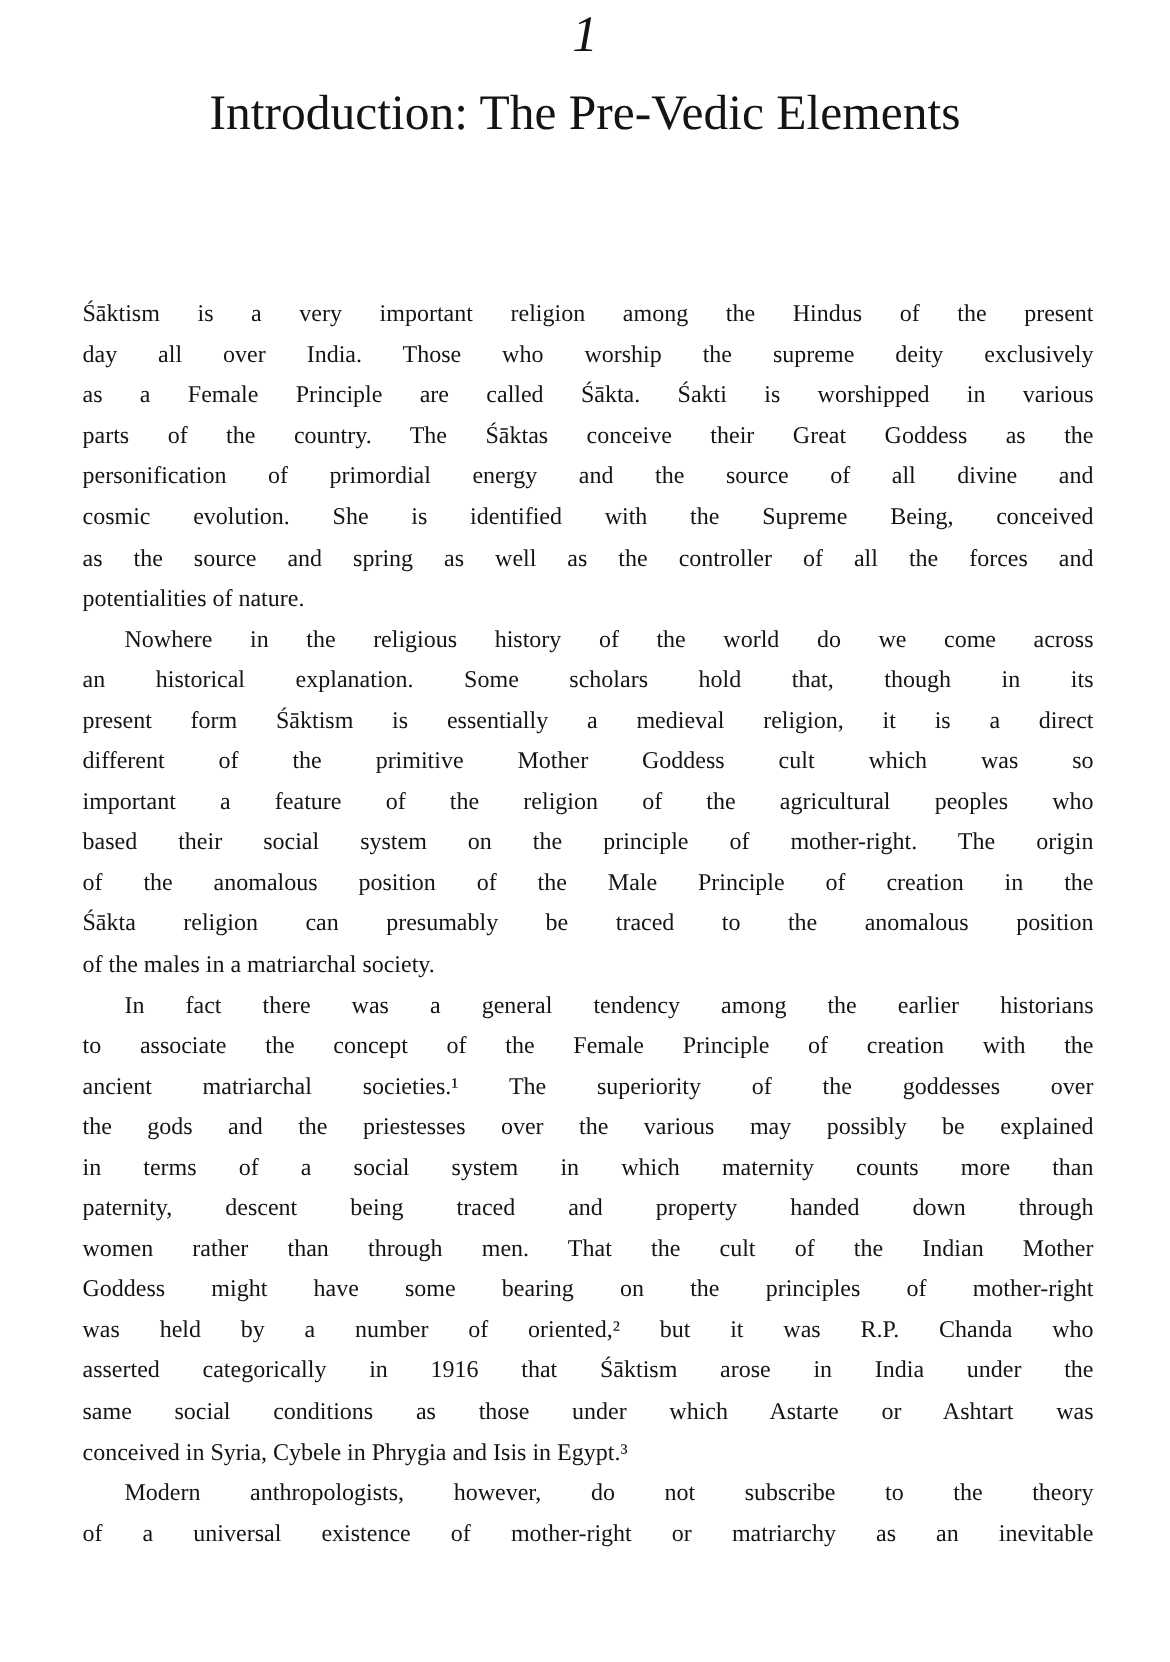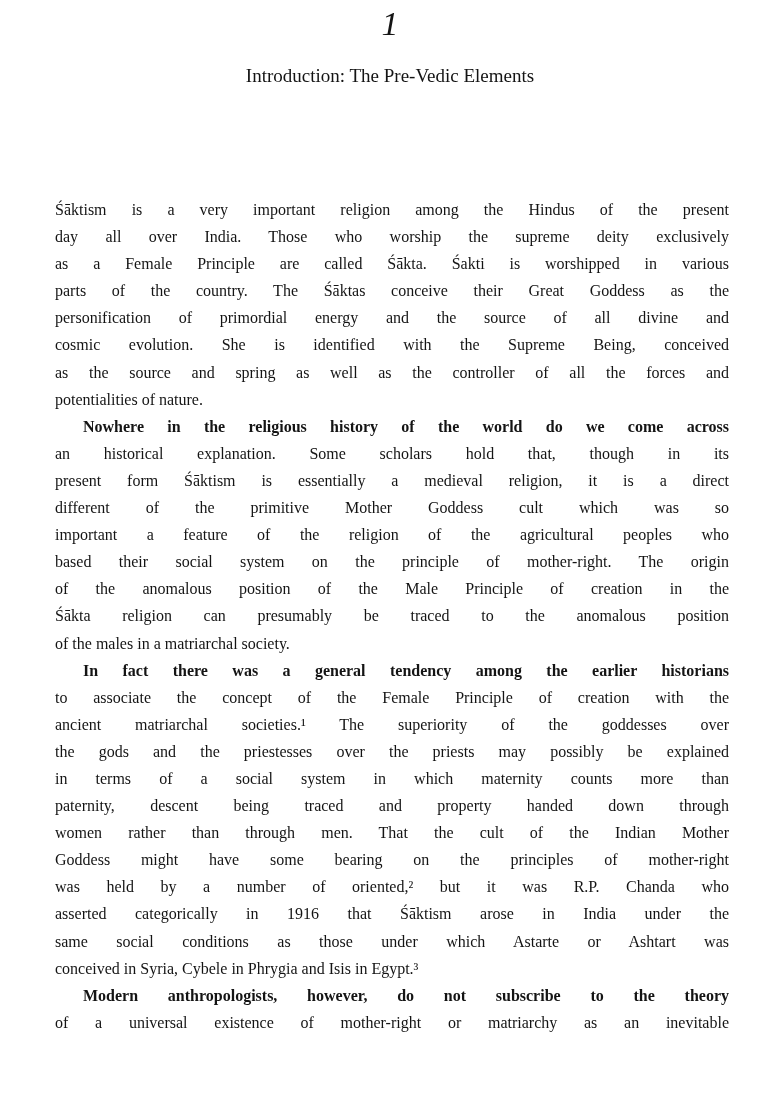--- a/index.html
+++ b/index.html
@@ -24,21 +24,21 @@
       font-style: italic;
       font-size: 34px;
       line-height: 40px;
     }
     .chapter-title {
       position: absolute;
       top: 60px;
       left: 0;
       width: 780px;
       text-align: center;
-      font-size: 19px;
+      font-size: 33px;
       line-height: 32px;
     }
     .body-text {
       position: absolute;
       top: 196px;
       left: 55px;
       width: 674px;
     }
     .line {
       display: block;
@@ -47,21 +47,20 @@
       font-size: 16px;
       white-space: nowrap;
       text-align: justify;
       text-align-last: justify;
     }
     .line.last {
       text-align-last: left;
     }
     .line.indent {
       padding-left: 28px;
-      font-weight: bold;
     }
   </style>
 </head>
 <body>
 
 <div class="chapter-number">1</div>
 <div class="chapter-title">Introduction: The Pre-Vedic Elements</div>
 
 <div class="body-text">
 
@@ -85,21 +84,21 @@
     <span class="line">based their social system on the principle of mother-right. The origin</span>
     <span class="line">of the anomalous position of the Male Principle of creation in the</span>
     <span class="line">Śākta religion can presumably be traced to the anomalous position</span>
     <span class="line last">of the males in a matriarchal society.</span>
   </div>
 
   <div>
     <span class="line indent">In fact there was a general tendency among the earlier historians</span>
     <span class="line">to associate the concept of the Female Principle of creation with the</span>
     <span class="line">ancient matriarchal societies.¹ The superiority of the goddesses over</span>
-    <span class="line">the gods and the priestesses over the priests may possibly be explained</span>
+    <span class="line">the gods and the priestesses over the various may possibly be explained</span>
     <span class="line">in terms of a social system in which maternity counts more than</span>
     <span class="line">paternity, descent being traced and property handed down through</span>
     <span class="line">women rather than through men. That the cult of the Indian Mother</span>
     <span class="line">Goddess might have some bearing on the principles of mother-right</span>
     <span class="line">was held by a number of oriented,² but it was R.P. Chanda who</span>
     <span class="line">asserted categorically in 1916 that Śāktism arose in India under the</span>
     <span class="line">same social conditions as those under which Astarte or Ashtart was</span>
     <span class="line last">conceived in Syria, Cybele in Phrygia and Isis in Egypt.³</span>
   </div>
 

